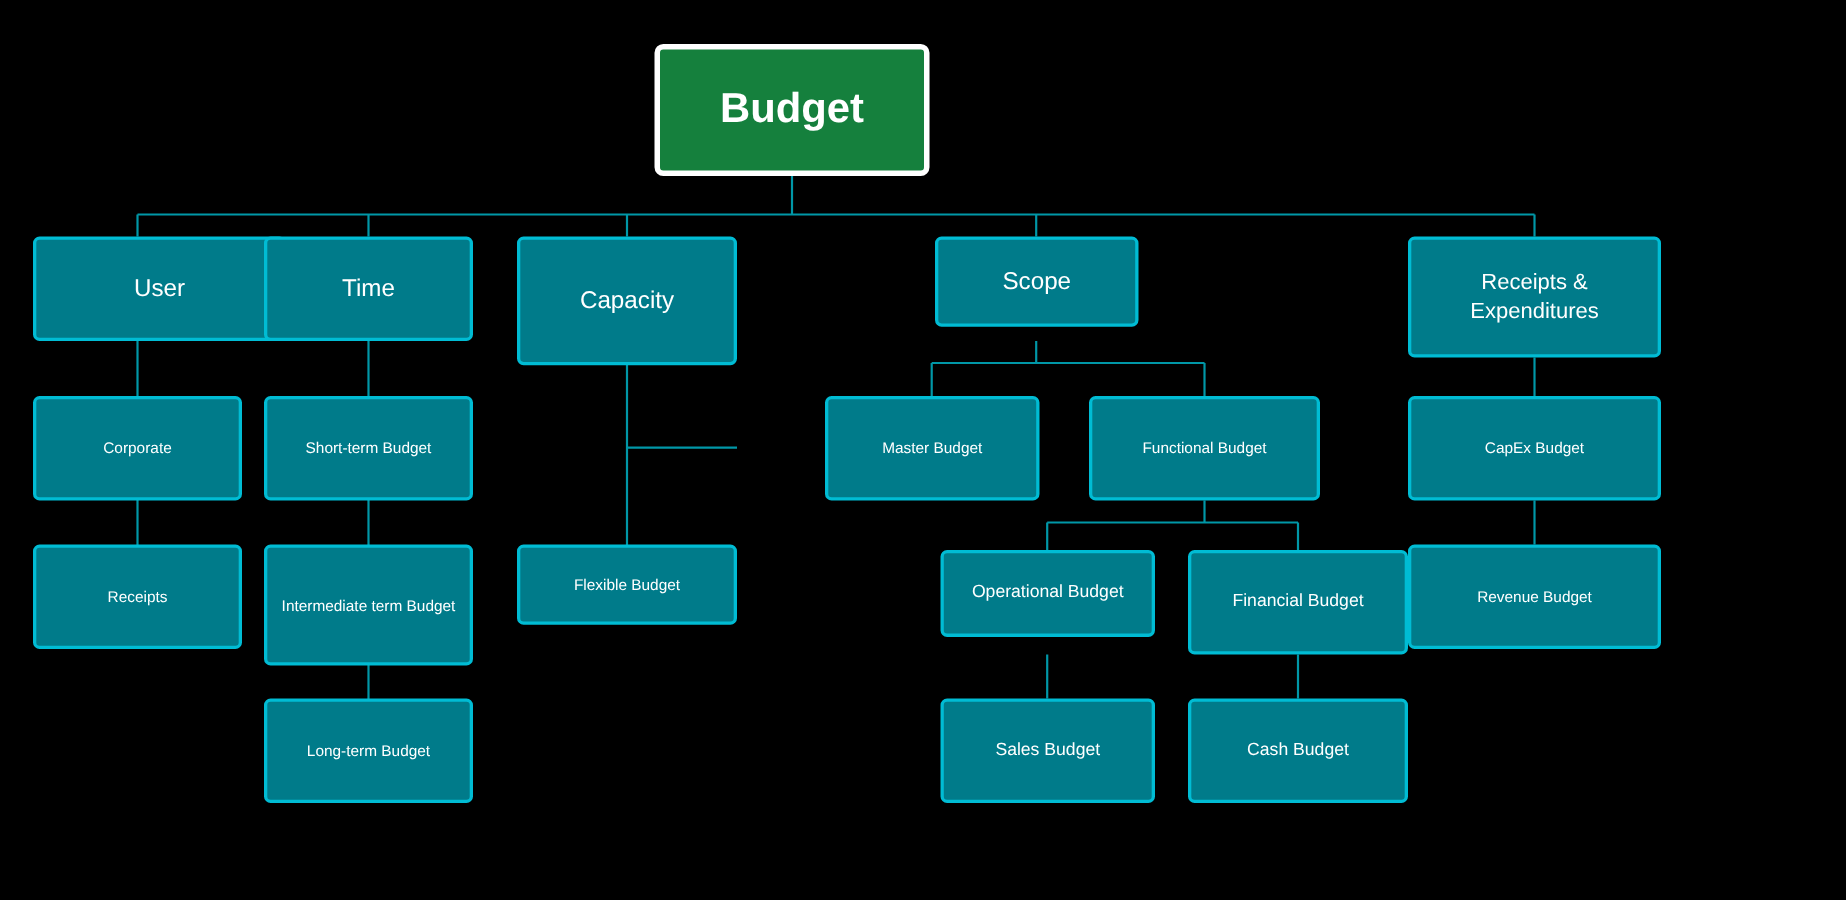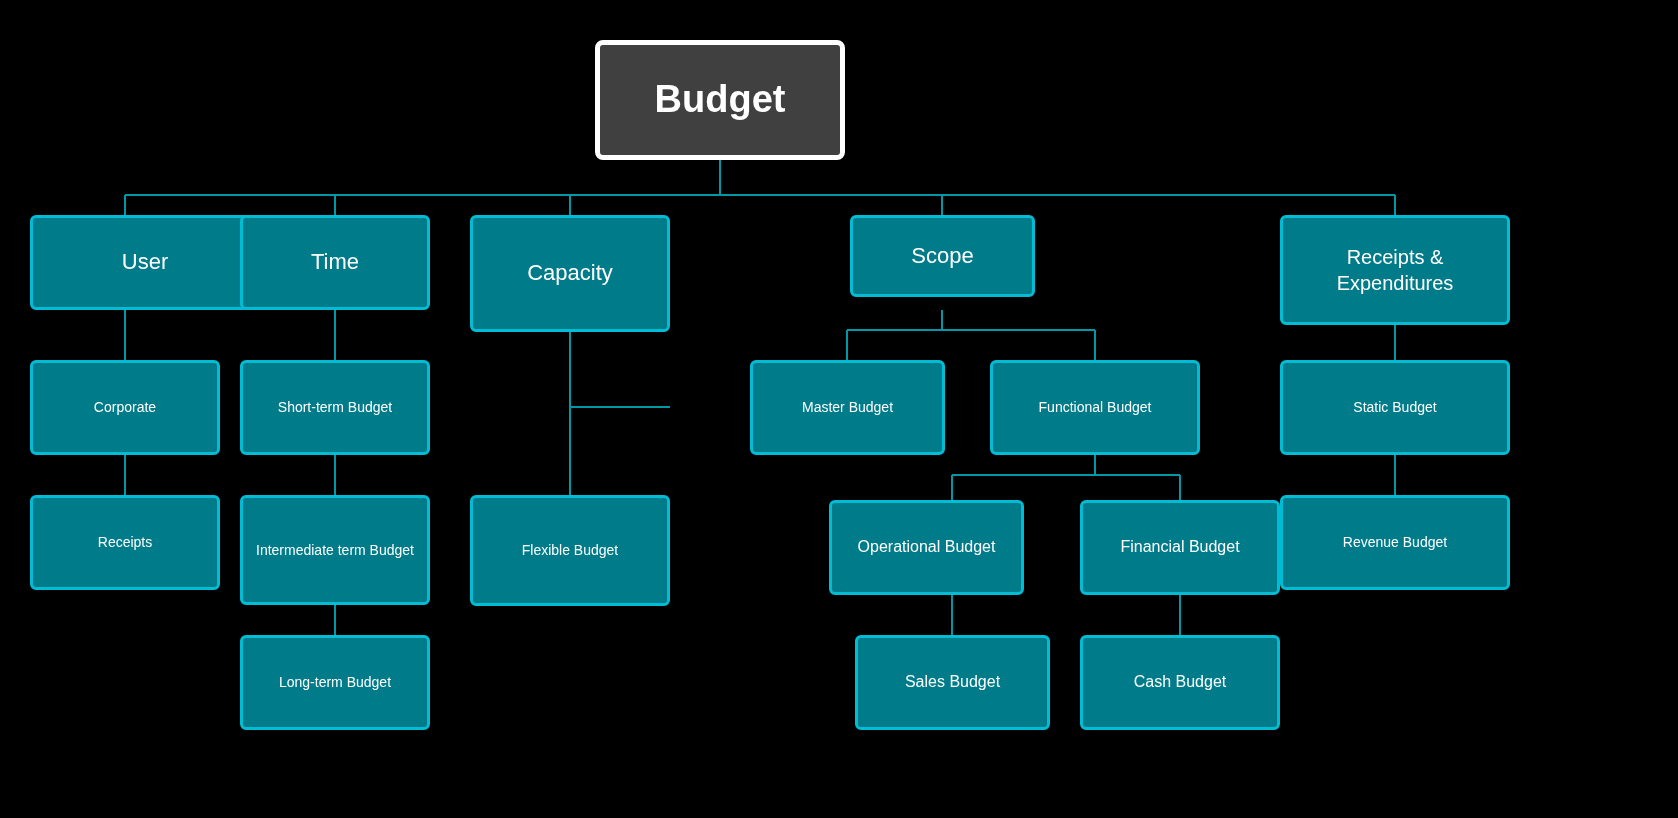--- a/index.html
+++ b/index.html
@@ -41,21 +41,21 @@
       font-size: 18px;
       font-weight: 500;
       padding: 8px 10px;
       line-height: 1.3;
     }
 
     .node.root {
       font-size: 38px;
       font-weight: 600;
       border: 5px solid #fff;
-      background: #404040;
+      background: #15803d;
       border-radius: 8px;
     }
 
     .node.level1 {
       font-size: 22px;
       font-weight: 500;
     }
 
     .node.level2 {
       font-size: 14px;
@@ -141,44 +141,44 @@
   <div class="node level2" style="left:240px; top:360px; width:190px; height:95px;">
     <span>Short-term Budget</span>
   </div>
   <div class="node level2" style="left:240px; top:495px; width:190px; height:110px;">
     <span>Intermediate term Budget</span>
   </div>
   <div class="node level2" style="left:240px; top:635px; width:190px; height:95px;">
     <span>Long-term Budget</span>
   </div>
 
-  <div class="node level2" style="left:470px; top:495px; width:200px; height:111px;">
+  <div class="node level2" style="left:470px; top:495px; width:200px; height:73px;">
     <span>Flexible Budget</span>
   </div>
 
   <div class="node level2" style="left:750px; top:360px; width:195px; height:95px;">
     <span>Master Budget</span>
   </div>
   <div class="node level2" style="left:990px; top:360px; width:210px; height:95px;">
     <span>Functional Budget</span>
   </div>
 
-  <div class="node level2" style="left:829px; top:500px; width:195px; height:95px; font-size:16px;text-align:right;">
+  <div class="node level2" style="left:855px; top:500px; width:195px; height:79px; font-size:16px;text-align:right;">
     <span>Operational Budget</span>
   </div>
   <div class="node level2" style="left:1080px; top:500px; width:200px; height:95px; font-size:16px;">
     <span>Financial Budget</span>
   </div>
 
   <div class="node level2" style="left:855px; top:635px; width:195px; height:95px; font-size:16px;">
     <span>Sales Budget</span>
   </div>
   <div class="node level2" style="left:1080px; top:635px; width:200px; height:95px; font-size:16px;">
     <span>Cash Budget</span>
   </div>
 
   <div class="node level2" style="left:1280px; top:360px; width:230px; height:95px;">
-    <span>Static Budget</span>
+    <span>CapEx Budget</span>
   </div>
   <div class="node level2" style="left:1280px; top:495px; width:230px; height:95px;">
     <span>Revenue Budget</span>
   </div>
 </div>
 
 </body></html>

